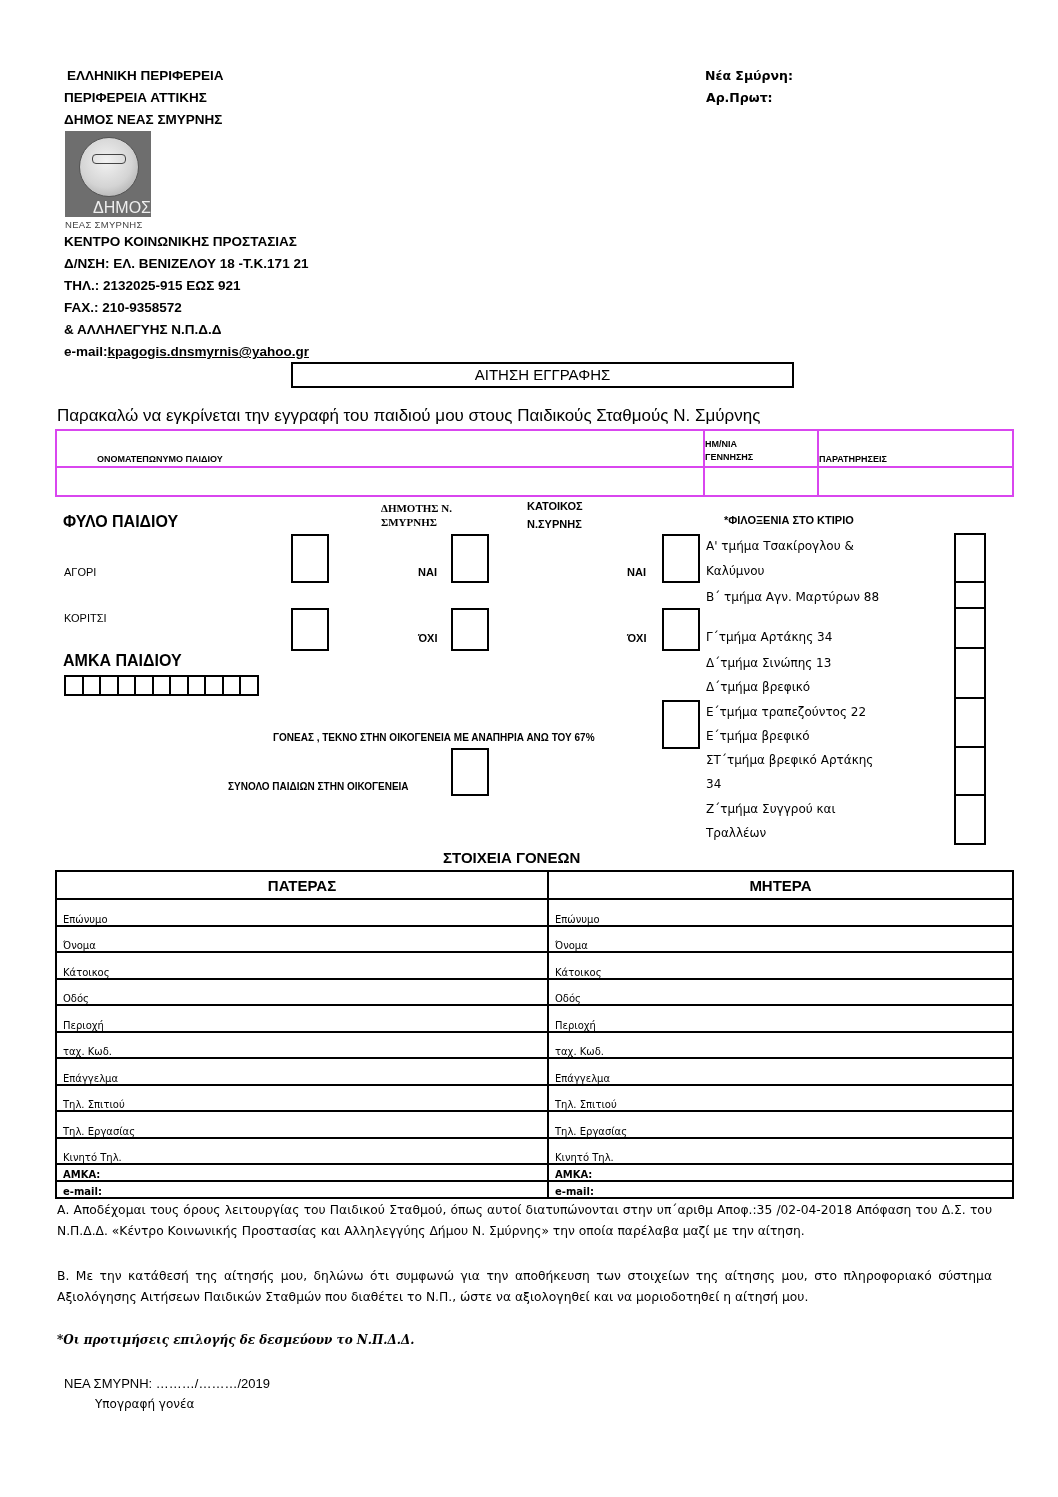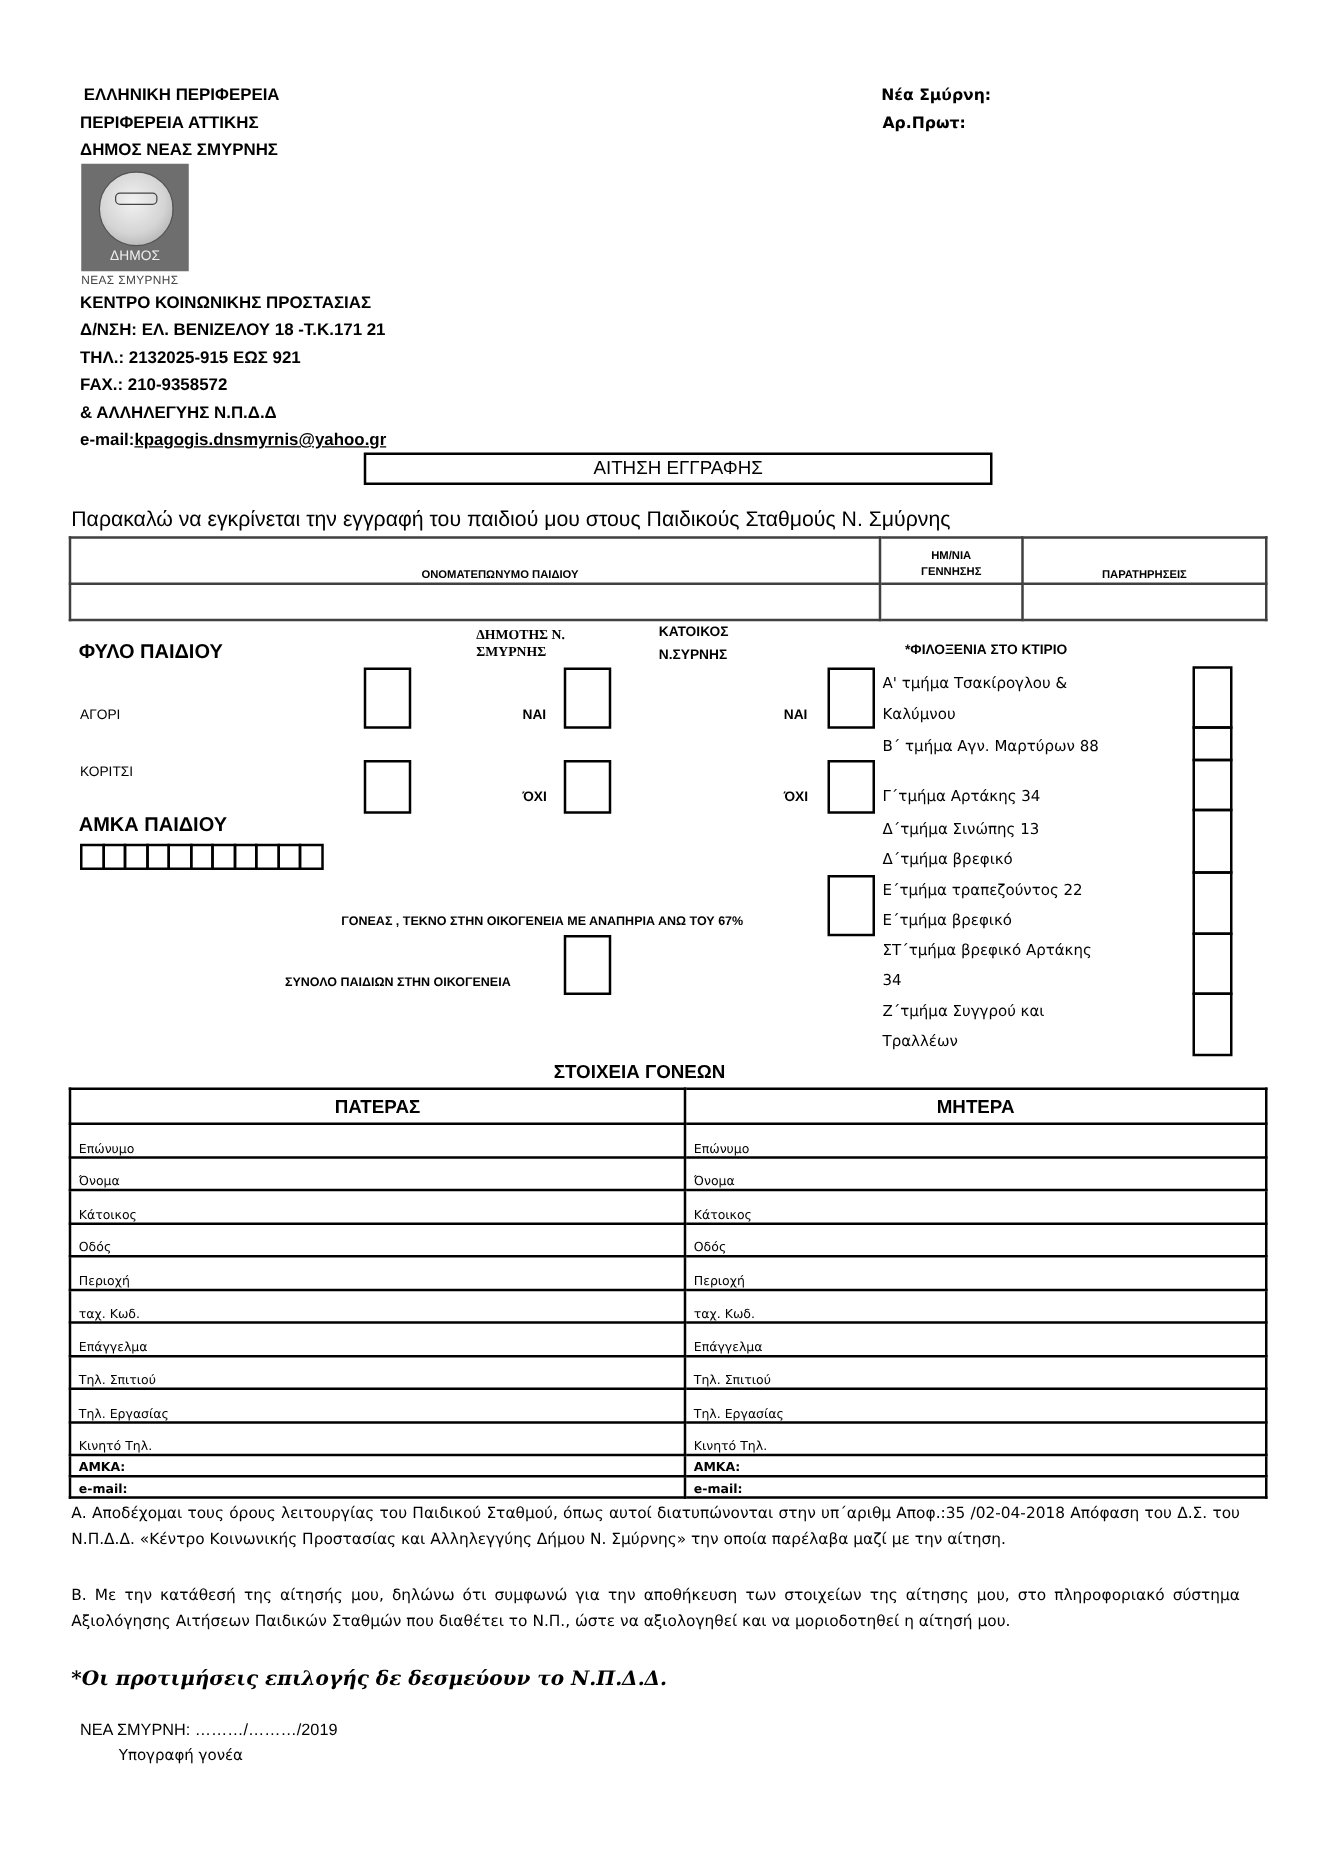--- a/index.html
+++ b/index.html
@@ -16,54 +16,54 @@
   }
   .coin {
     position: absolute; left: 14px; top: 6px; width: 58px; height: 58px; border-radius: 50%;
     background: radial-gradient(circle at 45% 40%, #f2f2f2 0%, #d4d4d4 55%, #9a9a9a 100%);
     border: 1px solid #555;
   }
   .coin::after {
     content: ""; position: absolute; left: 12px; top: 16px; width: 32px; height: 8px;
     border: 1px solid #444; border-radius: 4px;
   }
-  .logo-word { position: absolute; left: 0; right: 0; top: 68px; text-align: center; color: #eee; font-size: 11px; font-family: "Liberation Sans", sans-serif; }
+  .logo-word { position: absolute; left: 0; right: 0; top: 68px; text-align: right; color: #eee; font-size: 16px; font-family: "Liberation Sans", sans-serif; }
   .logo-sub { position: absolute; left: 65px; top: 219px; font-size: 9.5px; color: #444; font-family: "Liberation Sans", sans-serif; letter-spacing: 0.3px; }
   .title-box {
     position: absolute; left: 291px; top: 362px; width: 503px; height: 26px;
     border: 2px solid #000; box-sizing: border-box; text-align: center;
     font-family: "Liberation Sans", sans-serif; font-size: 15px; line-height: 22px;
   }
   .intro { position: absolute; left: 57px; top: 406px; font-family: "Liberation Sans", sans-serif; font-size: 17px; white-space: nowrap; }
   table.child {
     position: absolute; left: 55px; top: 429px; width: 959px; border-collapse: collapse;
     font-family: "Liberation Sans", sans-serif;
   }
-  table.child td, table.child th { border: 2px solid #404040; padding: 0; font-size: 9px; font-weight: bold; text-align: center; margin-left: 32px; }
+  table.child td, table.child th { border: 2px solid #d946ef; padding: 0; font-size: 9px; font-weight: bold; text-align: left; margin-left: 32px; }
   table.child th { height: 33px; vertical-align: bottom; padding-bottom: 2px; }
   table.child td { height: 27px; }
   .lbl-sm { position: absolute; font-family: "Liberation Sans", sans-serif; font-size: 11px; white-space: nowrap; }
   .lbl-bold-sm { position: absolute; font-family: "Liberation Serif", serif; font-weight: bold; font-size: 11px; line-height: 14px; margin-left: 44px; }
   .section-h { position: absolute; font-family: "Liberation Sans", sans-serif; font-weight: bold; font-size: 16px; white-space: nowrap; }
   .amka-grid { position: absolute; left: 64px; top: 675px; display: flex; }
   .amka-grid span { width: 19.5px; height: 21px; border: 2px solid #000; box-sizing: border-box; margin-left: -2px; display: block; }
   .amka-grid span:first-child { margin-left: 0; }
   .opt { position: absolute; left: 706px; font-family: "DejaVu Sans", sans-serif; font-size: 12px; white-space: nowrap; line-height: 24px; }
   .opt-col { position: absolute; left: 954px; top: 533px; width: 32px; }
   .opt-col .cell { border: 2px solid #000; box-sizing: border-box; margin-top: -2px; }
   .opt-col .cell:first-child { margin-top: 0; }
   table.parents {
     position: absolute; left: 55px; top: 870px; width: 959px; border-collapse: collapse;
   }
   table.parents td, table.parents th { border: 2px solid #000; padding: 0 0 0 6px; text-align: left; font-size: 10px; vertical-align: bottom; font-family: "DejaVu Sans", sans-serif; }
   table.parents th { text-align: center; font-size: 15px; height: 26px; vertical-align: middle; font-family: "Liberation Sans", sans-serif; padding: 0; }
   table.parents td { height: 24.5px; }
   table.parents tr.short td { height: 15px; font-weight: bold; }
   .para { position: absolute; left: 57px; width: 935px; font-family: "DejaVu Sans", sans-serif; font-size: 12.3px; line-height: 21px; text-align: justify; }
-  .note { position: absolute; left: 57px; top: 1333px; font-family: "DejaVu Serif", serif; font-weight: bold; font-size: 16px; font-style: italic; }
+  .note { position: absolute; left: 57px; top: 1333px; font-family: "DejaVu Serif", serif; font-weight: bold; font-size: 12px; font-style: italic; }
   .date-line { position: absolute; left: 64px; top: 1376px; font-family: "Liberation Sans", sans-serif; font-size: 13px; }
   .sign { position: absolute; left: 95px; top: 1397px; font-family: "DejaVu Sans", sans-serif; font-size: 12px; }
   a.mail { color: #000; text-decoration: underline; }
 </style>
 </head>
 <body>
 
 <div class="hdr abs" style="left:67px;top:68px;">ΕΛΛΗΝΙΚΗ ΠΕΡΙΦΕΡΕΙΑ</div>
 <div class="hdr abs" style="left:64px;top:90px;">ΠΕΡΙΦΕΡΕΙΑ ΑΤΤΙΚΗΣ</div>
 <div class="hdr abs" style="left:64px;top:112px;">ΔΗΜΟΣ ΝΕΑΣ ΣΜΥΡΝΗΣ</div>

